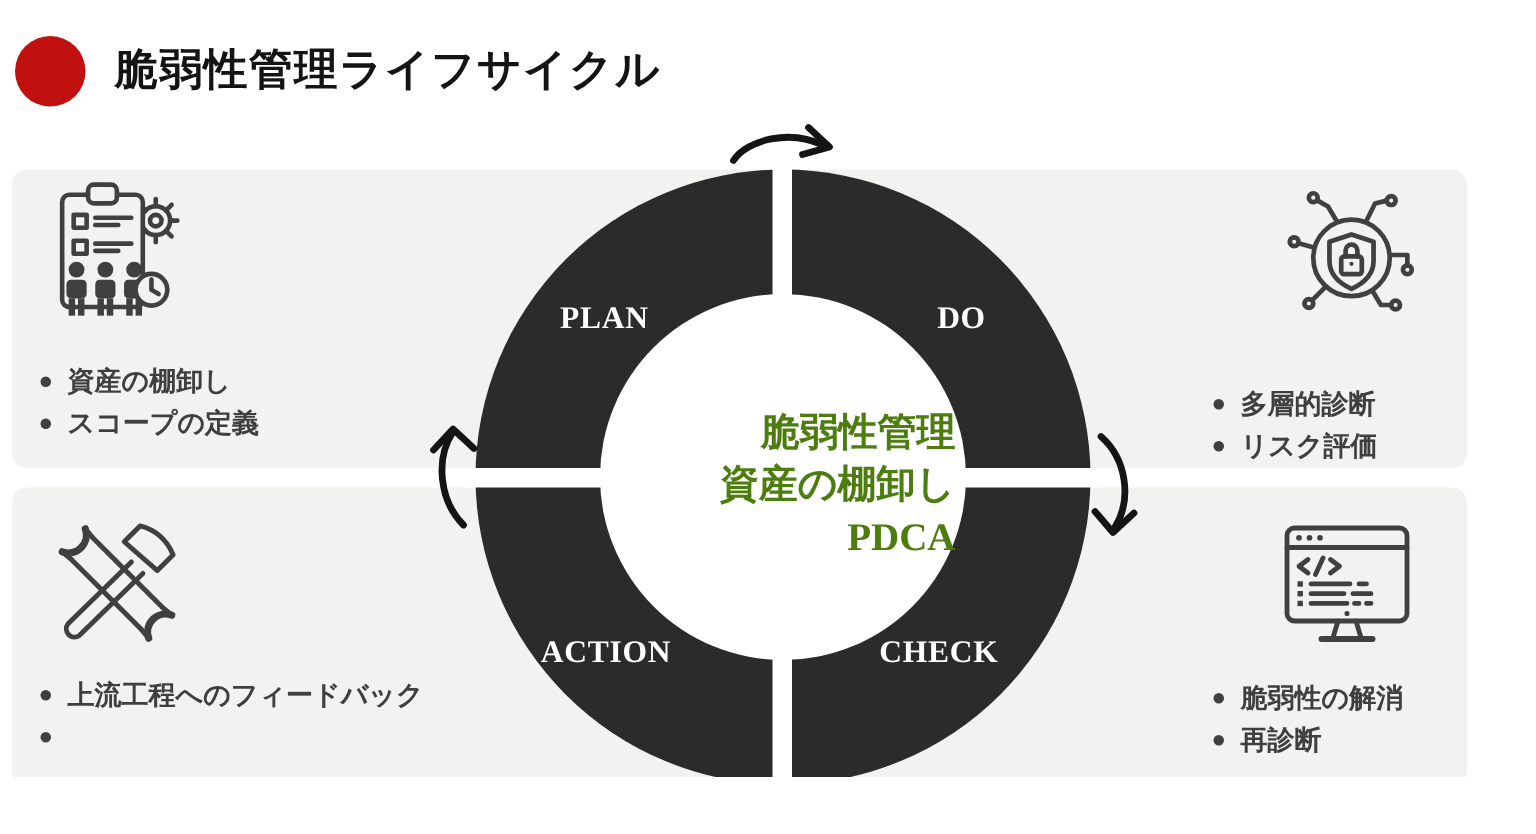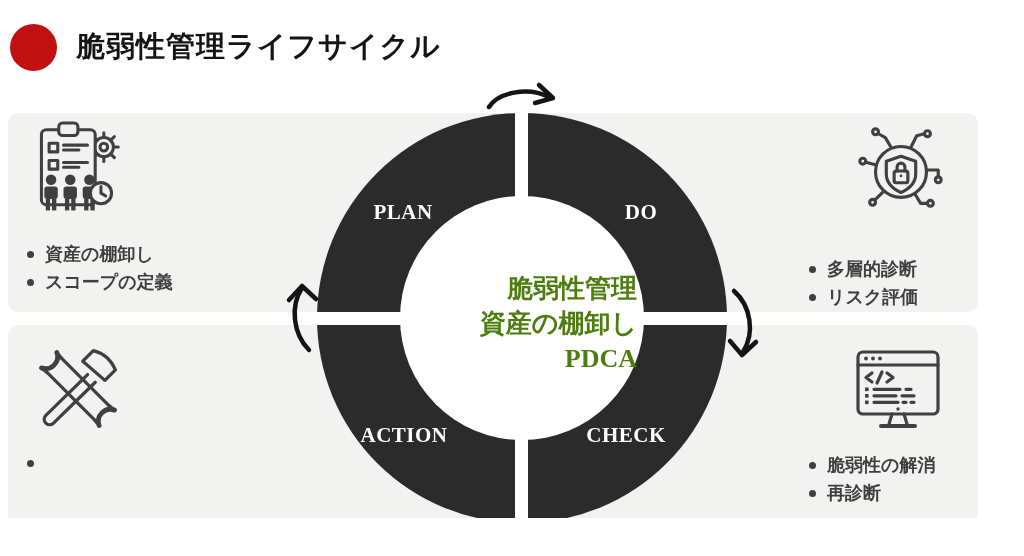--- a/index.html
+++ b/index.html
@@ -211,20 +211,24 @@
       </li>
     <li>
         <span class="dot"></span>
         <span>リスク評価</span>
       </li>
   </ul>
 
   <ul class="bullets list-action">
     <li>
         <span class="dot"></span>
+        <span>上流工程へのフィードバック</span>
+      </li>
+    <li>
+        <span class="dot"></span>
       </li>
   </ul>
 
   <ul class="bullets list-check">
     <li>
         <span class="dot"></span>
         <span>脆弱性の解消</span>
       </li>
     <li>
         <span class="dot"></span>

